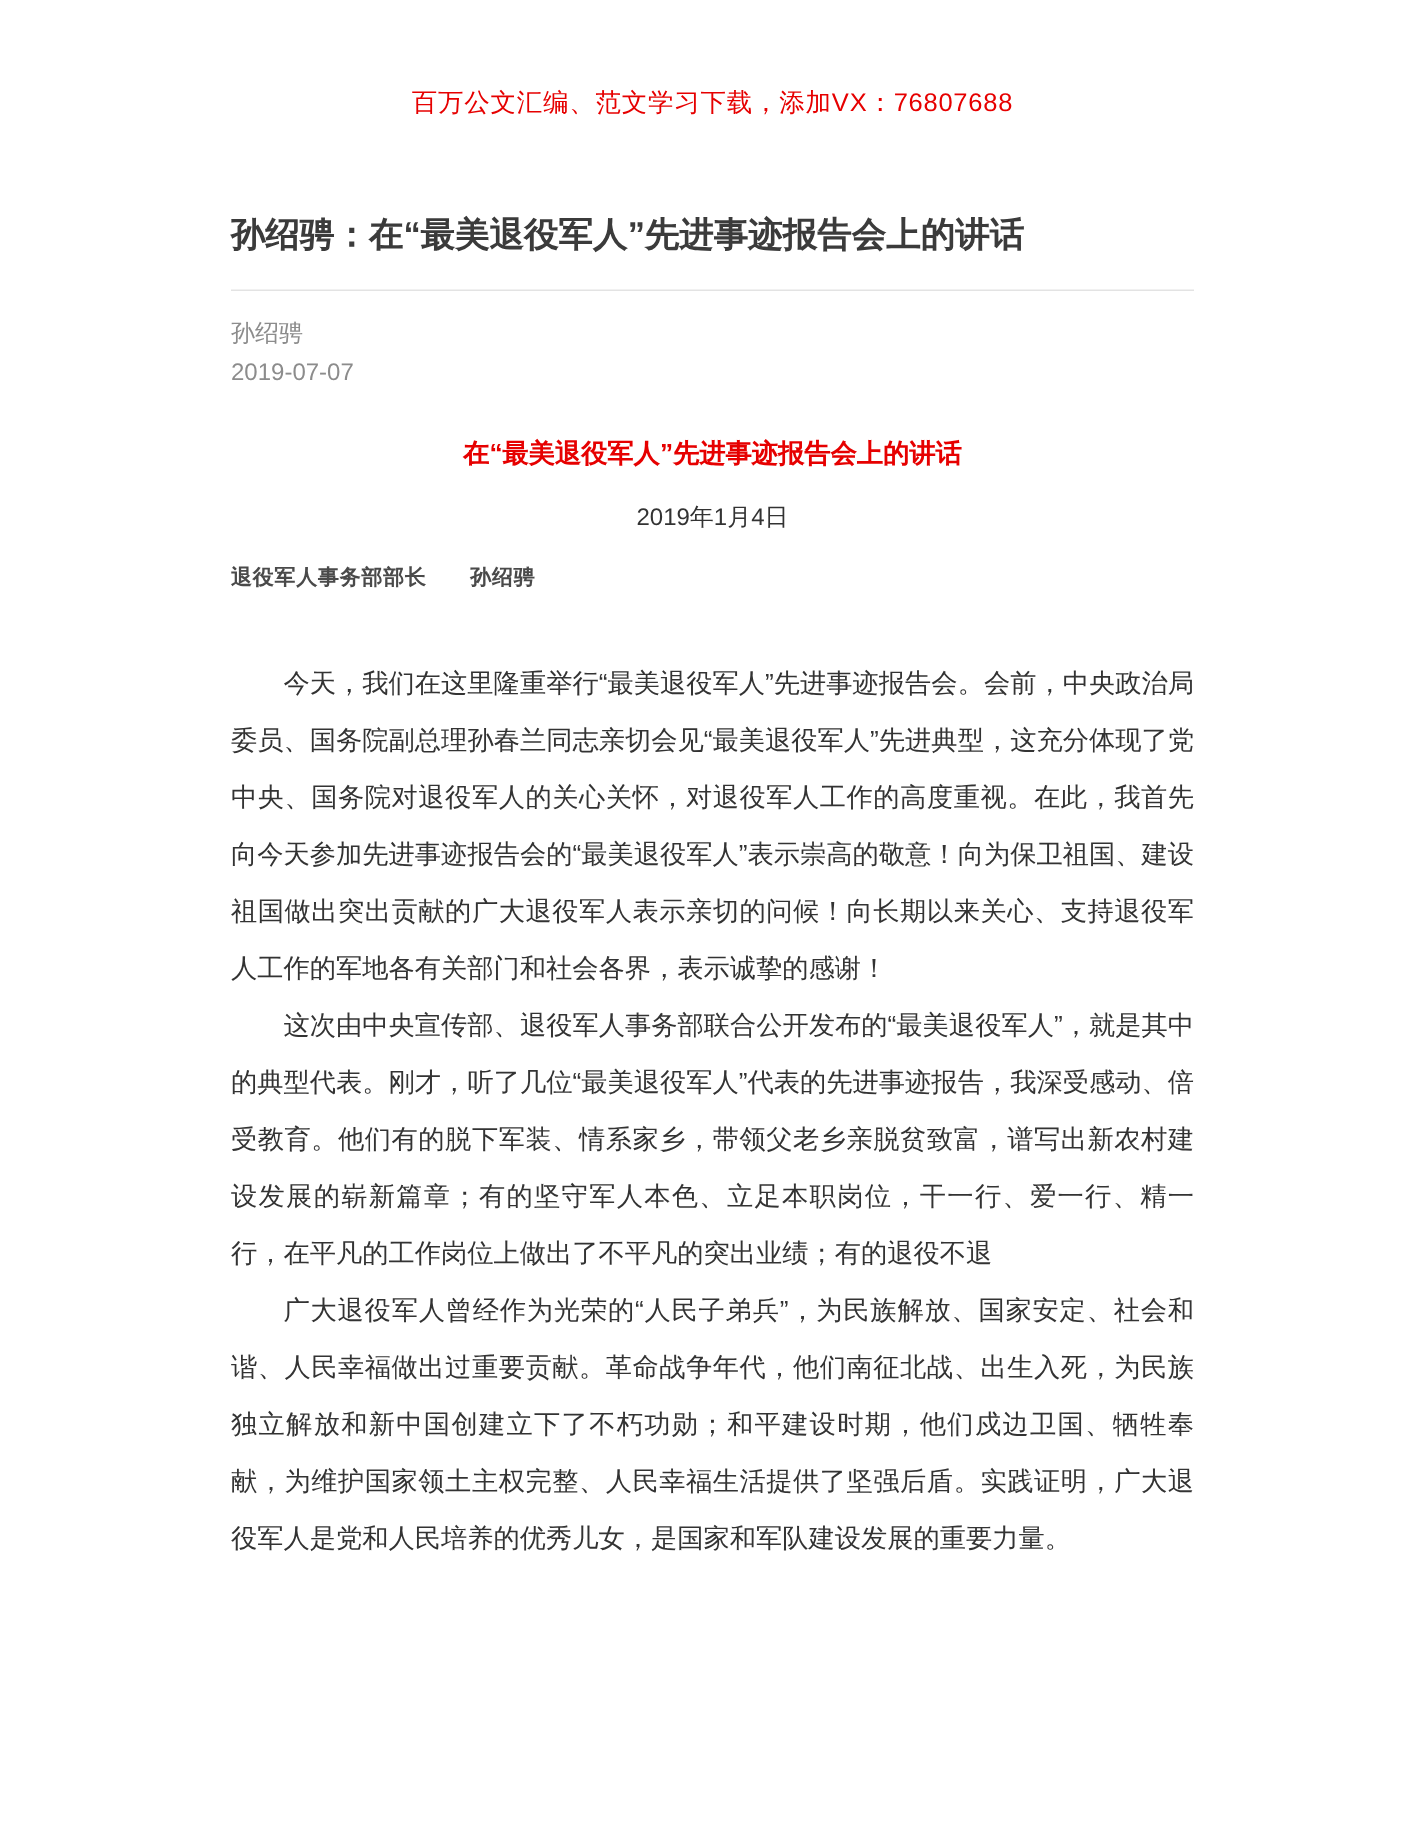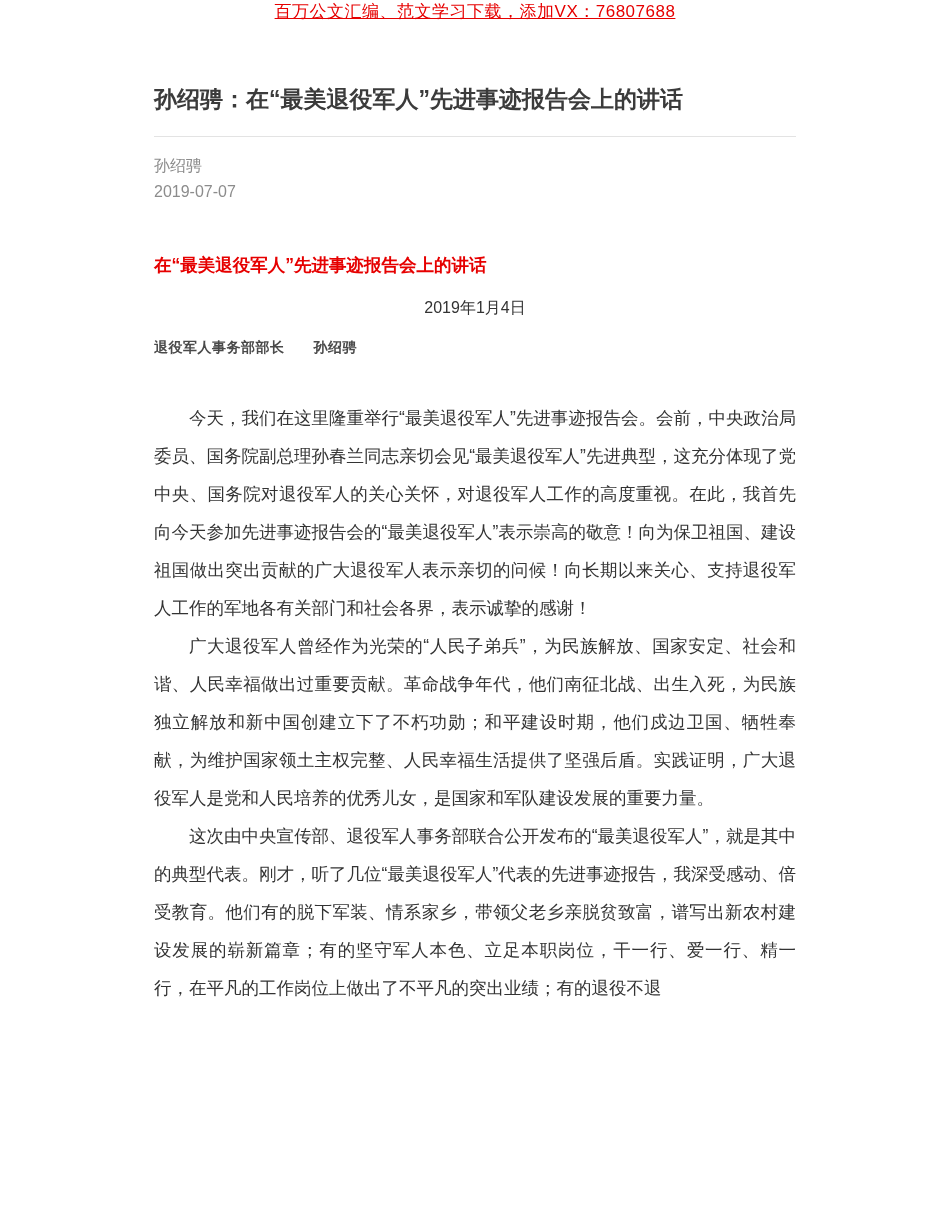--- a/index.html
+++ b/index.html
@@ -5,25 +5,25 @@
   * { margin: 0; padding: 0; box-sizing: border-box; }
   html, body { background: #ffffff; }
   body {
     width: 950px;
     min-height: 1230px;
     margin: 0 auto;
     font-family: "Liberation Sans", "DejaVu Sans", sans-serif;
     color: #333333;
   }
   .banner {
+    padding-top: 57px;
     text-align: center;
     color: #e60000;
     font-size: 17px;
     letter-spacing: 0.5px;
-    text-decoration: underline;
   }
   .content {
     width: 642px;
     margin: 0 auto;
   }
   .title {
     margin-top: 60px;
     font-size: 23px;
     line-height: 1.45;
     font-weight: 600;
@@ -34,22 +34,22 @@
     border-top: 1px solid #e3e3e3;
     margin-top: 20px;
   }
   .meta {
     margin-top: 16px;
     color: #8c8c8c;
     font-size: 16px;
     line-height: 26px;
   }
   .doc-title {
-    margin-top: 48px;
-    text-align: left;
+    margin-top: 28px;
+    text-align: center;
     color: #e60000;
     font-size: 17.5px;
     font-weight: 700;
   }
   .doc-date {
     margin-top: 21px;
     text-align: center;
     font-size: 16px;
     font-weight: 400;
     color: #333333;
@@ -91,18 +91,18 @@
     </div>
 
     <h2 class="doc-title">在“最美退役军人”先进事迹报告会上的讲话</h2>
 
     <div class="doc-date">2019年1月4日</div>
 
     <div class="doc-speaker">退役军人事务部部长　　孙绍骋</div>
 
     <div class="doc-body">
       <p class="para">今天，我们在这里隆重举行“最美退役军人”先进事迹报告会。会前，中央政治局委员、国务院副总理孙春兰同志亲切会见“最美退役军人”先进典型，这充分体现了党中央、国务院对退役军人的关心关怀，对退役军人工作的高度重视。在此，我首先向今天参加先进事迹报告会的“最美退役军人”表示崇高的敬意！向为保卫祖国、建设祖国做出突出贡献的广大退役军人表示亲切的问候！向长期以来关心、支持退役军人工作的军地各有关部门和社会各界，表示诚挚的感谢！</p>
+      <p class="para">这次由中央宣传部、退役军人事务部联合公开发布的“最美退役军人”，就是其中的典型代表。刚才，听了几位“最美退役军人”代表的先进事迹报告，我深受感动、倍受教育。他们有的脱下军装、情系家乡，带领父老乡亲脱贫致富，谱写出新农村建设发展的崭新篇章；有的坚守军人本色、立足本职岗位，干一行、爱一行、精一行，在平凡的工作岗位上做出了不平凡的突出业绩；有的退役不退</p>
       <p class="para">广大退役军人曾经作为光荣的“人民子弟兵”，为民族解放、国家安定、社会和谐、人民幸福做出过重要贡献。革命战争年代，他们南征北战、出生入死，为民族独立解放和新中国创建立下了不朽功勋；和平建设时期，他们戍边卫国、牺牲奉献，为维护国家领土主权完整、人民幸福生活提供了坚强后盾。实践证明，广大退役军人是党和人民培养的优秀儿女，是国家和军队建设发展的重要力量。</p>
-      <p class="para">这次由中央宣传部、退役军人事务部联合公开发布的“最美退役军人”，就是其中的典型代表。刚才，听了几位“最美退役军人”代表的先进事迹报告，我深受感动、倍受教育。他们有的脱下军装、情系家乡，带领父老乡亲脱贫致富，谱写出新农村建设发展的崭新篇章；有的坚守军人本色、立足本职岗位，干一行、爱一行、精一行，在平凡的工作岗位上做出了不平凡的突出业绩；有的退役不退</p>
     </div>
 
   </div>
 </div>
 
 </body></html>

